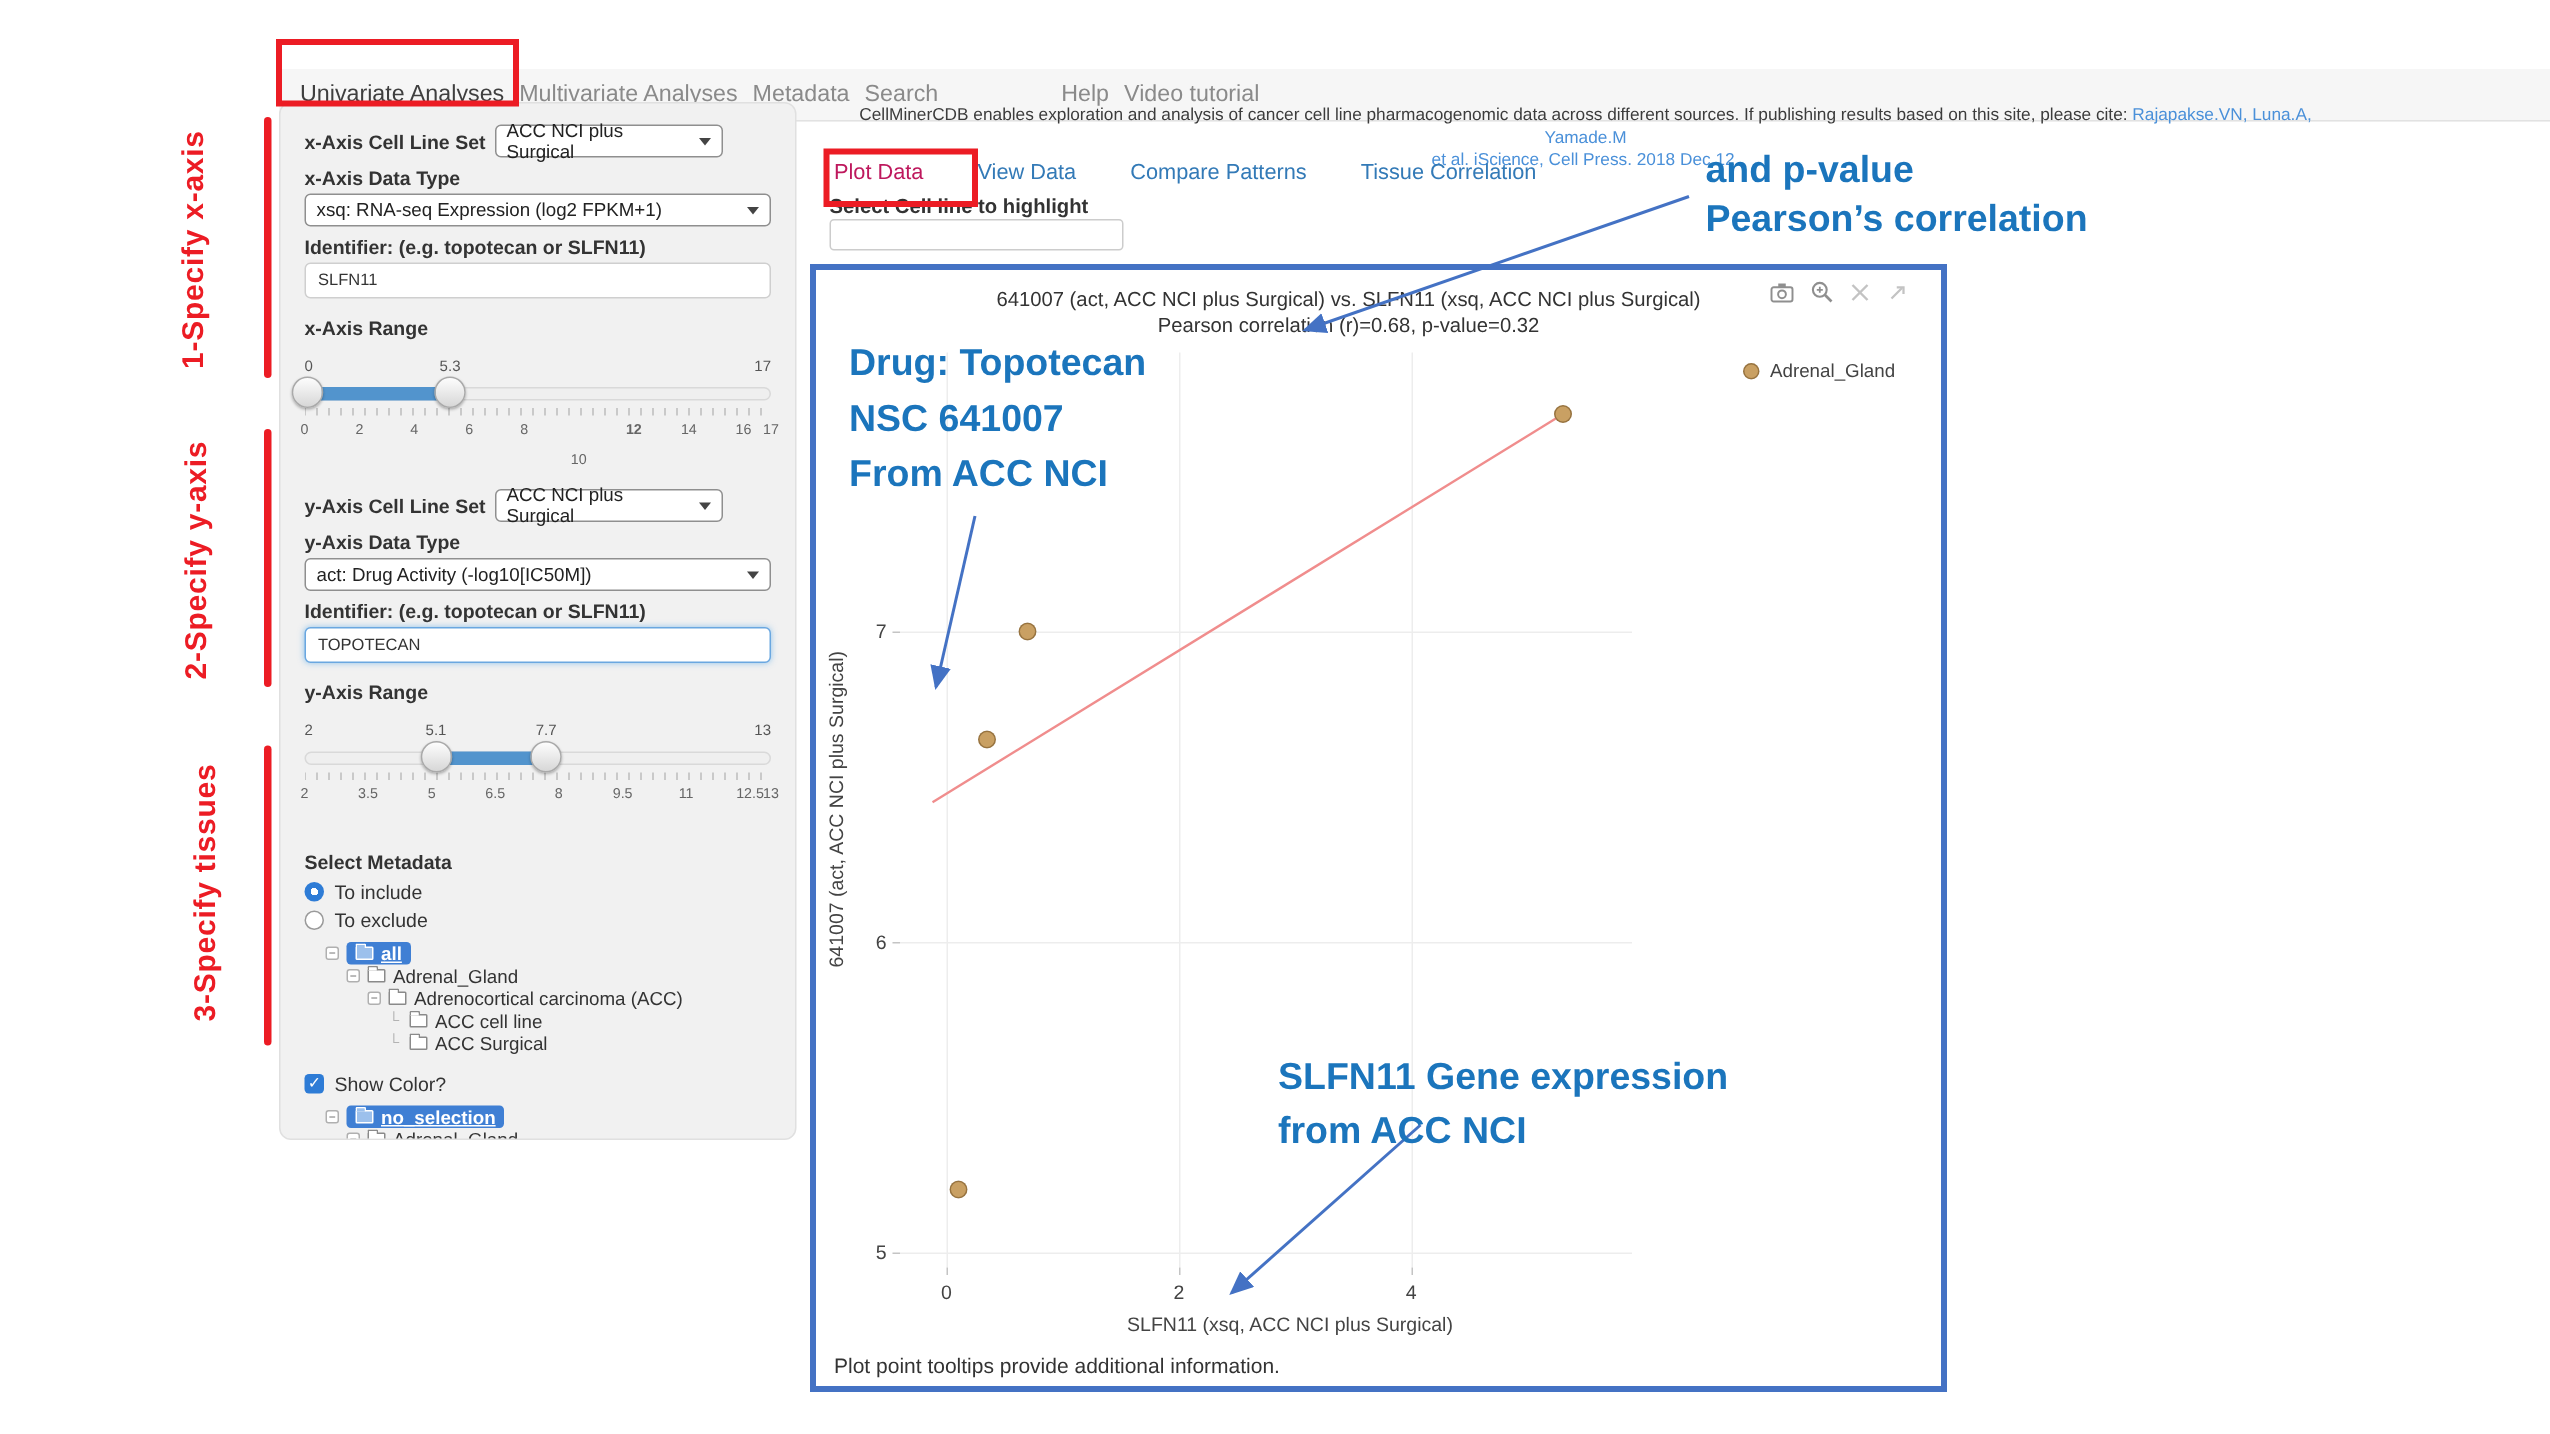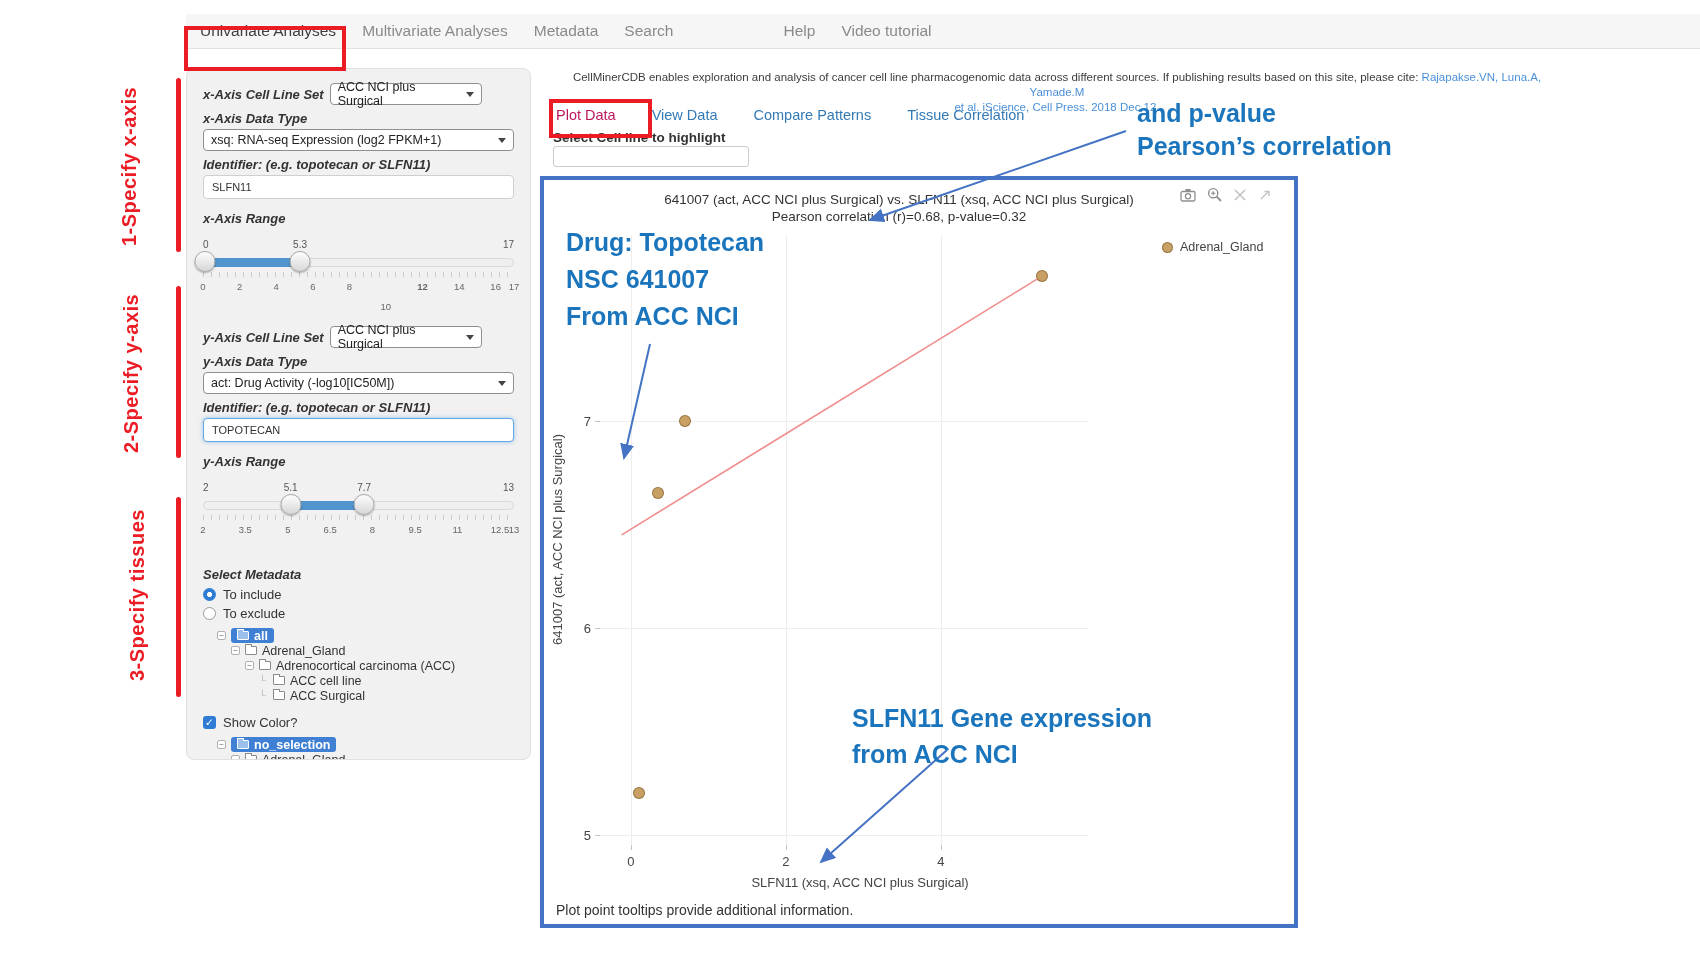--- a/index.html
+++ b/index.html
@@ -1,40 +1,40 @@
 <!DOCTYPE html>
 <html><head>
 <meta charset="utf-8">
 <style>
   html,body{margin:0;padding:0;}
   body{width:1700px;height:956px;position:relative;background:#fff;
        font-family:"Liberation Sans",sans-serif;overflow:hidden;}
 
   
-  #navbar{position:absolute;left:186px;top:14px;right:0;height:34px;background:#f6f6f6;
+  #navbar{position:absolute;left:186px;top:46px;right:0;height:34px;background:#f6f6f6;
           border-bottom:1px solid #e2e2e2;display:flex;align-items:center;
-          padding-left:14px;gap:26px;font-size:15.5px;color:#8a8a8a;}
+          padding-left:14px;gap:10px;font-size:15.5px;color:#8a8a8a;}
   .nav-item{white-space:nowrap;cursor:pointer;}
   .nav-item.active{color:#3f3f3f;}
-  #navbar .nav-item:nth-child(5){margin-left:36px;padding-left:48px;}
+  #navbar .nav-item:nth-child(5){margin-left:24px;padding-left:48px;}
   .redbox{position:absolute;border:4px solid #ec1c24;z-index:9;pointer-events:none;}
   #nav-redbox{left:184px;top:26px;width:154px;height:37px;}
   #tab-redbox{left:549px;top:99px;width:95px;height:31px;}
 
   
   .bracket{position:absolute;left:176px;width:5px;background:#ec1c24;border-radius:4px;}
   .rot-red{position:absolute;color:#ec1c24;font-weight:bold;font-size:20px;
            writing-mode:vertical-rl;transform:rotate(180deg);display:flex;
            align-items:center;justify-content:center;letter-spacing:.5px;}
 
   
   #sidebar{position:absolute;left:186px;top:68px;width:345px;height:692px;background:#f1f1f1;
            border:1px solid #e0e0e0;border-radius:8px;padding:14px 16px;box-sizing:border-box;
            font-size:13px;color:#333;overflow:hidden;}
-  .lbl{font-weight:bold;font-size:13px;margin:6px 0 3px;font-style:italic;}
+  .lbl{font-weight:bold;font-size:13px;margin:6px 0 3px;}
   .row1{display:flex;align-items:center;gap:6px;margin-bottom:2px;}
   .row1 .lbl{margin:0;}
   .sel{background:#fff;border:1px solid #8f8f8f;border-radius:4px;height:22px;display:flex;
        align-items:center;justify-content:space-between;padding:0 7px;font-size:12.5px;
        color:#222;box-sizing:border-box;cursor:pointer;}
   .sel .car{width:0;height:0;border-left:4px solid transparent;border-right:4px solid transparent;
             border-top:5px solid #444;margin-left:6px;flex:none;}
   .sel-inline{width:152px;}
   .sel-full{width:100%;}
   .inp{width:100%;box-sizing:border-box;height:24px;border:1px solid #cfcfcf;border-radius:4px;
@@ -68,21 +68,21 @@
   .trow{display:flex;align-items:center;gap:5px;height:15px;cursor:pointer;}
   .ind1{margin-left:14px;} .ind2{margin-left:28px;} .ind3{margin-left:42px;}
   .exp{width:9px;height:9px;border:1px solid #b0b0b0;background:#fff;font-size:8px;line-height:7px;
        text-align:center;color:#666;box-sizing:border-box;border-radius:2px;flex:none;}
   .leafmark{color:#b3b3b3;font-size:10px;width:9px;flex:none;}
   .folder{position:relative;width:12px;height:9px;border:1px solid #8a8a8a;border-radius:1px;
           background:#fff;box-sizing:border-box;flex:none;}
   .folder::before{content:"";position:absolute;top:-3px;left:-1px;width:5px;height:2px;
           border:1px solid #8a8a8a;border-bottom:none;border-radius:1px 1px 0 0;background:#fff;}
   .chip{display:flex;align-items:center;gap:5px;background:#3f7fd4;color:#fff;font-weight:bold;
-        border-radius:3px;padding:0 6px;height:15px;}
+        border-radius:3px;padding:0 6px;height:15px;text-decoration:underline;}
   .chip .folder{border-color:#fff;background:#9cc0ec;}
   .chip .folder::before{border-color:#fff;background:#9cc0ec;}
 
   
   #citation{position:absolute;left:552px;top:70px;width:1010px;text-align:center;font-size:11.5px;
             color:#3c3c3c;line-height:15px;}
   .bluelink{color:#4a90d9;cursor:pointer;}
   #tabs{position:absolute;left:556px;top:107px;display:flex;gap:36px;font-size:14.5px;color:#337ab7;}
   .tab{cursor:pointer;white-space:nowrap;}
   .tab.active{color:#be185d;}

